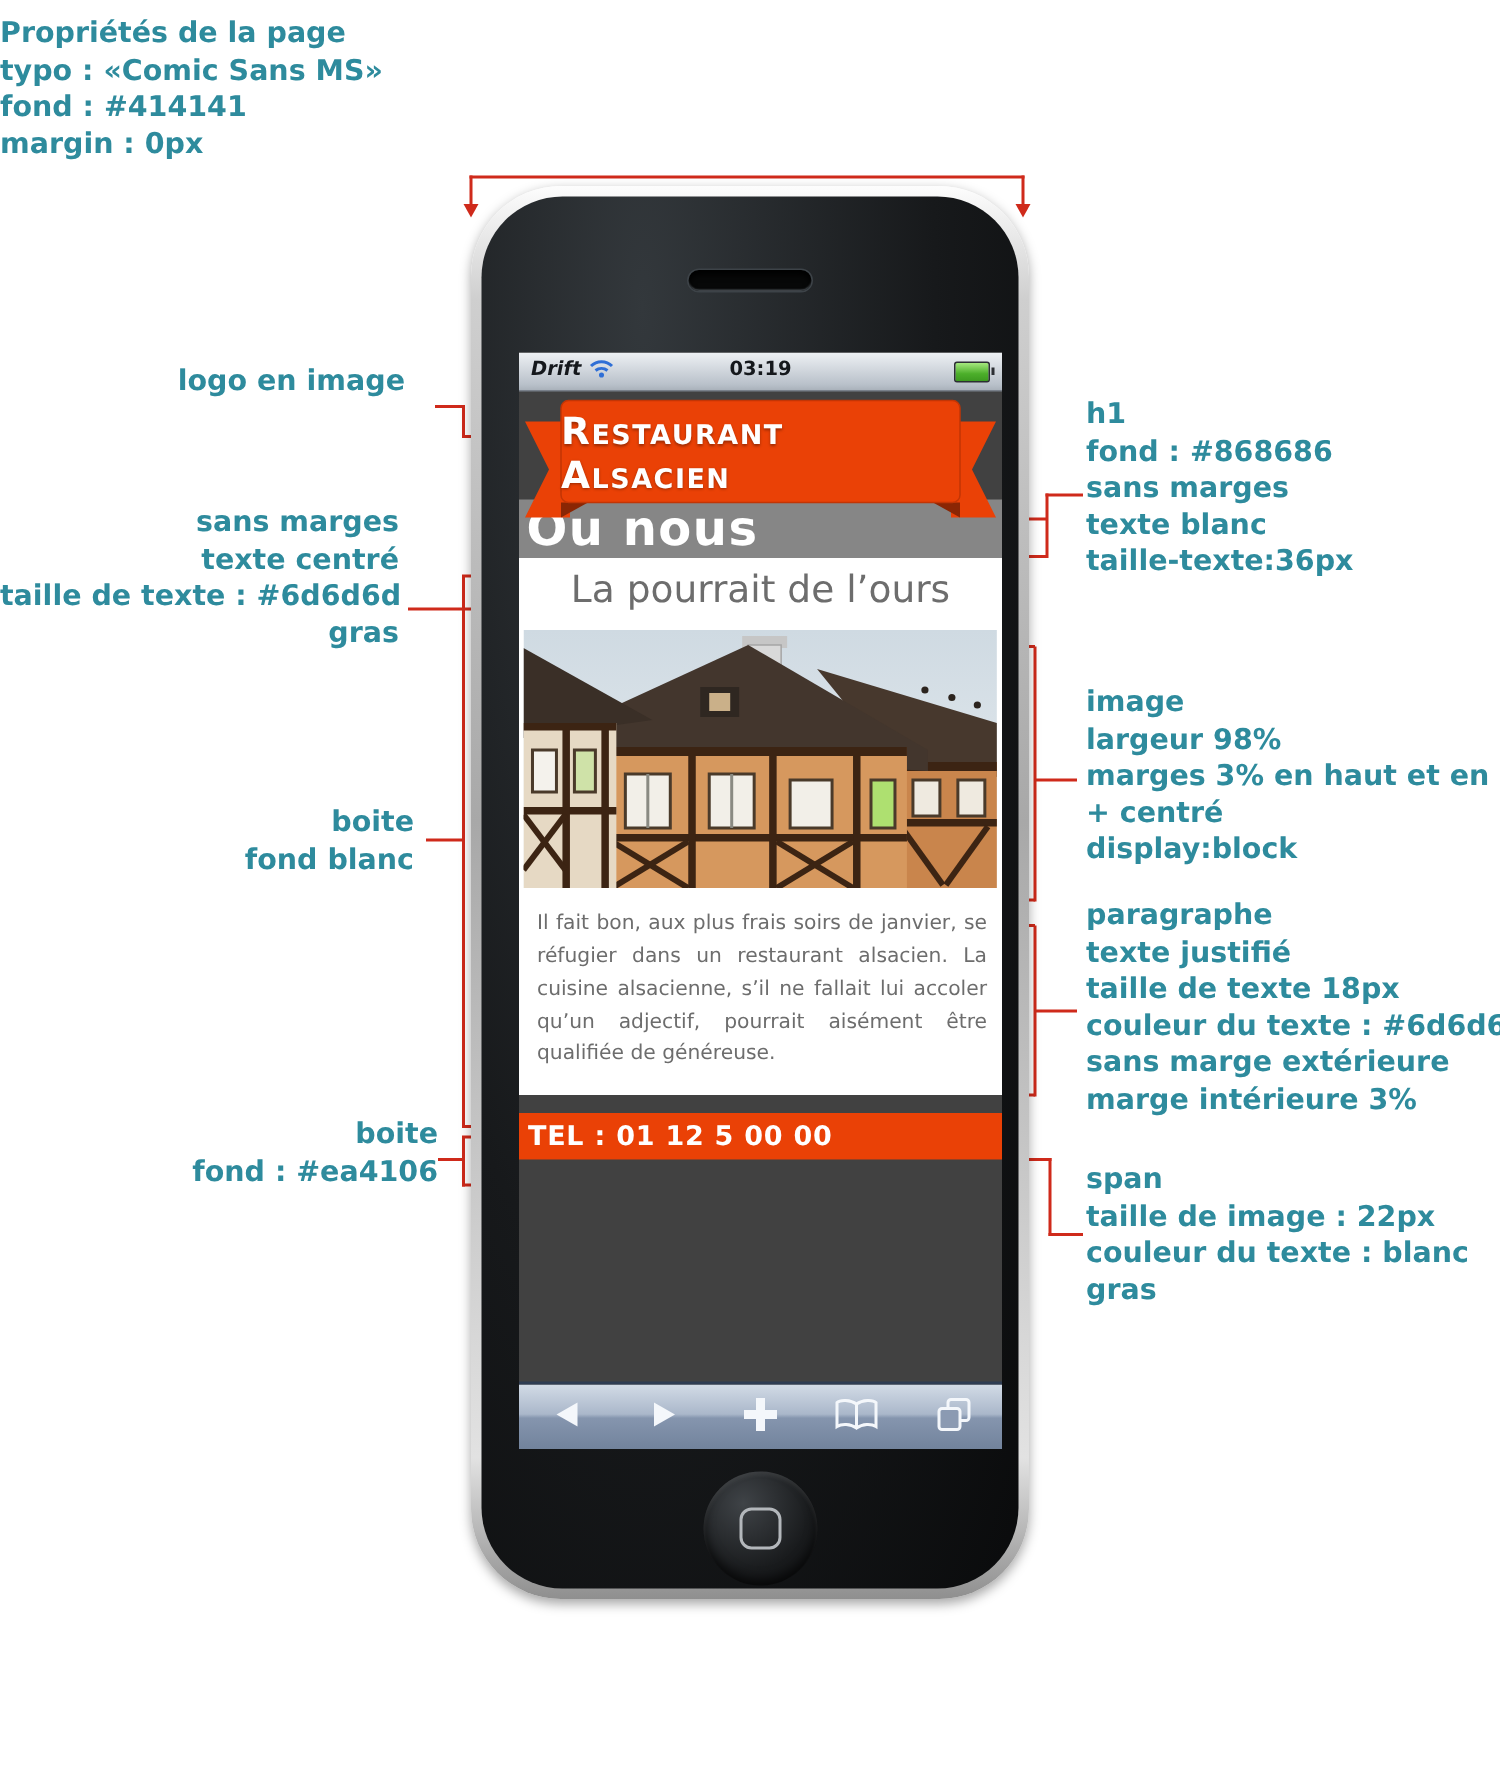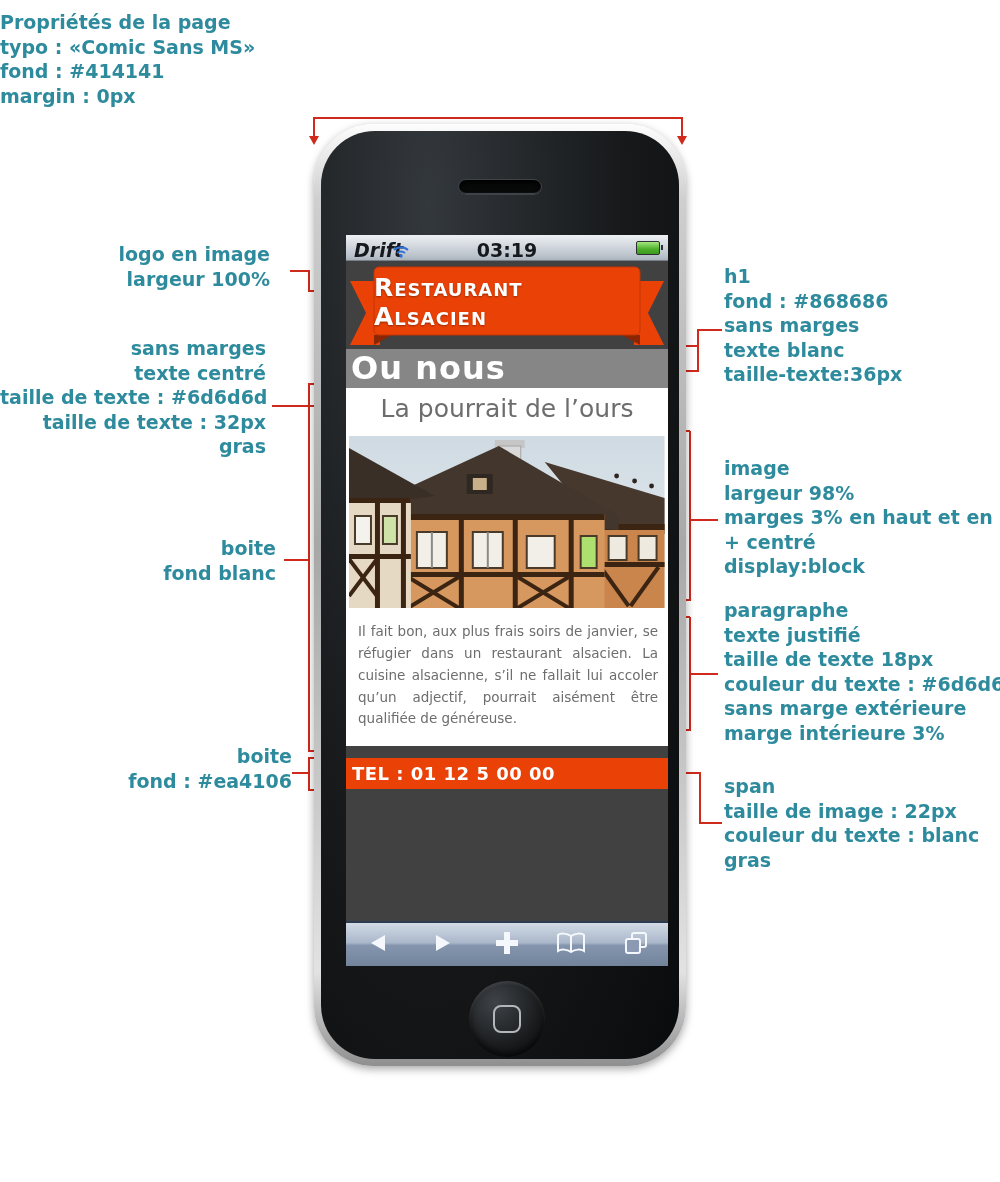--- a/index.html
+++ b/index.html
@@ -21,29 +21,29 @@
     background:linear-gradient(180deg,#fdfdfd 0%,#cfcfcf 8%,#a8a8a8 45%,#e2e2e2 90%,#8f8f8f 100%);
     box-shadow:0 3px 8px rgba(0,0,0,.35);}
   .phone-face{position:absolute;left:7px;top:7px;right:7px;bottom:7px;border-radius:54px;
     background:radial-gradient(ellipse at 30% 8%,#33383c 0%,#17191b 55%,#0a0b0c 100%);}
   .speaker{position:absolute;left:50%;top:48px;transform:translateX(-50%);width:82px;height:14px;
     border-radius:8px;background:#070808;border:1px solid #3d4348;
     box-shadow:inset 0 3px 4px #000, inset 0 -1px 1px #4a5055;}
   .screen{position:absolute;left:25px;top:104px;width:322px;height:731px;background:#414141;overflow:hidden;}
   
   .statusbar{position:relative;height:25px;background:linear-gradient(#eef1f4,#b9c1ca 85%,#aab2bb);
-    border-bottom:1px solid #79808a;font-size:19px;color:#15181c;}
+    border-bottom:1px solid #79808a;font-size:13px;color:#15181c;}
   .carrier{position:absolute;left:8px;top:4px;font-style:italic;font-weight:600;}
   .wifi{position:absolute;left:47px;top:5px;}
   .clock{position:absolute;left:0;right:0;top:4px;text-align:center;font-weight:bold;}
   .battery{position:absolute;right:8px;top:6px;width:22px;height:12px;border:1px solid #2c2f33;border-radius:2px;
     background:linear-gradient(#a5e87e,#4caf2a 60%,#3d9a20);}
   .battery:after{content:"";position:absolute;right:-4px;top:3px;width:2px;height:5px;background:#2c2f33;}
   
-  .logoblock{position:relative;height:88px;}
+  .logoblock{position:relative;height:72px;}
   .logoblock svg{position:absolute;left:0;top:0;}
   .logotext{position:absolute;left:28px;top:8px;width:266px;height:66px;display:flex;align-items:center;
     justify-content:center;color:#fff;font-weight:bold;font-size:25px;font-variant:small-caps;
     letter-spacing:1px;text-shadow:0 1px 2px rgba(0,0,0,.35);}
   
   .h1bar{height:39px;background:#868686;color:#ffffff;font-weight:bold;font-size:32px;line-height:39px;
     padding-left:5px;letter-spacing:1px;}
   
   .whitebox{background:#ffffff;}
   .h2line{margin:0;text-align:center;color:#6d6d6d;font-size:25px;font-weight:400;padding:6px 0 4px;}
@@ -79,27 +79,25 @@
   <div>
     <div class="cl" style="left:313px;top:117px;width:370px;height:2px;"></div>
     <div class="cl" style="left:313px;top:117px;width:2px;height:20px;"></div>
     <div class="cl" style="left:681px;top:117px;width:2px;height:20px;"></div>
     <div class="arr arr-d" style="left:309px;top:136px;"></div>
     <div class="arr arr-d" style="left:677px;top:136px;"></div>
   </div>
 
   <div class="note r" style="left:20px;width:250px;top:242px;">
     <div>logo en image</div>
-    <div>largeur 100%</div>
   </div>
   <div class="note r" style="left:0;width:266px;top:336px;">
     <div>sans marges</div>
     <div>texte centré</div>
     <div>taille de texte : #6d6d6d</div>
-    <div>taille de texte : 32px</div>
     <div>gras</div>
   </div>
   <div class="note r" style="left:40px;width:236px;top:536px;">
     <div>boite</div>
     <div>fond blanc</div>
   </div>
   <div class="note r" style="left:40px;width:252px;top:744px;">
     <div>boite</div>
     <div>fond : #ea4106</div>
   </div>

